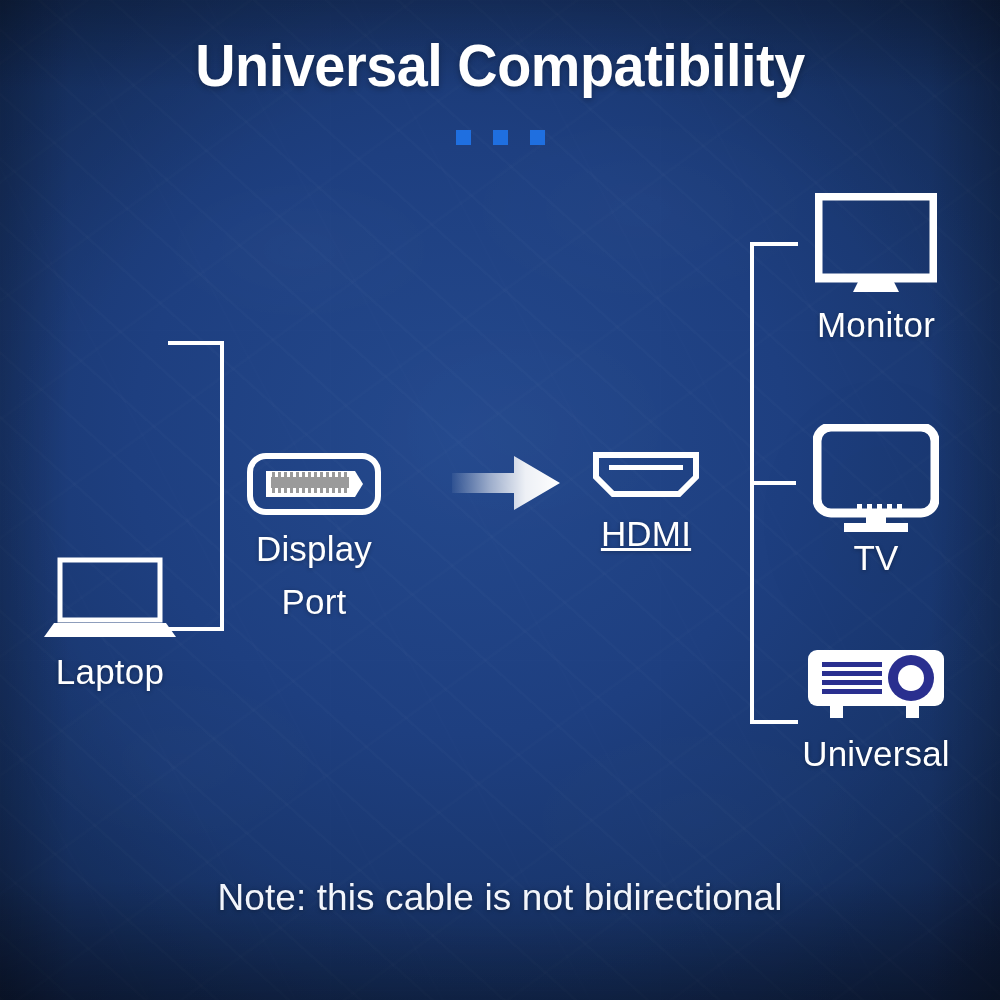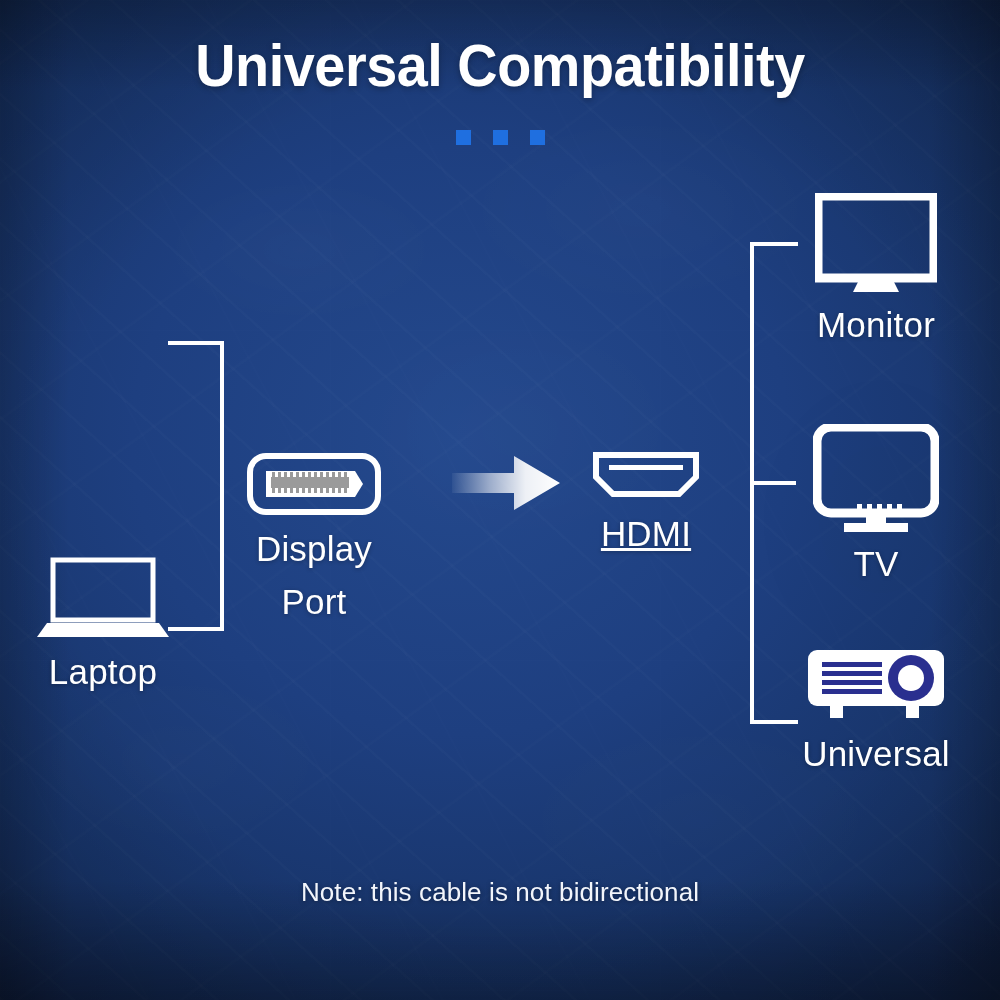--- a/index.html
+++ b/index.html
@@ -100,50 +100,50 @@
     line-height: 1.12;
     font-weight: 400;
     letter-spacing: .2px;
     text-shadow: 0 1px 4px rgba(0,0,0,.30);
     white-space: nowrap;
   }
 
   
   #node-desktop   { left: 10px;  top: 296px; width: 200px; }
   #node-desktop .lbl { margin-top: 9px; }
-  #node-laptop    { left: 3px;  top: 556px; width: 200px; }
+  #node-laptop    { left: 10px;  top: 556px; width: 200px; }
   #node-laptop .lbl  { margin-top: 12px; }
 
   #node-dp        { left: 216px; top: 425px; width: 196px; margin-top: 28px; }
   #node-dp .lbl   { margin-top: 14px; }
 
   #node-hdmi      { left: 556px; top: 450px; width: 180px; }
   #node-hdmi .lbl { margin-top: 14px; text-decoration: underline; }
 
   #node-monitor   { left: 776px; top: 193px; width: 200px; }
   #node-monitor .lbl { margin-top: 10px; }
   #node-tv        { left: 776px; top: 424px; width: 200px; }
-  #node-tv .lbl      { margin-top: 10px; }
+  #node-tv .lbl      { margin-top: 4px; }
   #node-projector { left: 776px; top: 648px; width: 200px; }
   #node-projector .lbl { margin-top: 12px; }
 
   
   .bracket { position: absolute; }
   #bracket-left  { left: 168px; top: 336px; }
   #bracket-right { left: 742px; top: 240px; }
 
   
   #arrow { position: absolute; left: 452px; top: 452px; }
 
   
   #note {
     position: absolute;
     left: 0; right: 0; top: 877px;
     text-align: center;
-    font-size: 26px;
+    font-size: 37px;
     font-weight: 400;
     color: #f2f5fb;
     letter-spacing: .1px;
     text-shadow: 0 1px 4px rgba(0,0,0,.35);
     white-space: nowrap;
   }
 </style>
 </head>
 <body>
 

